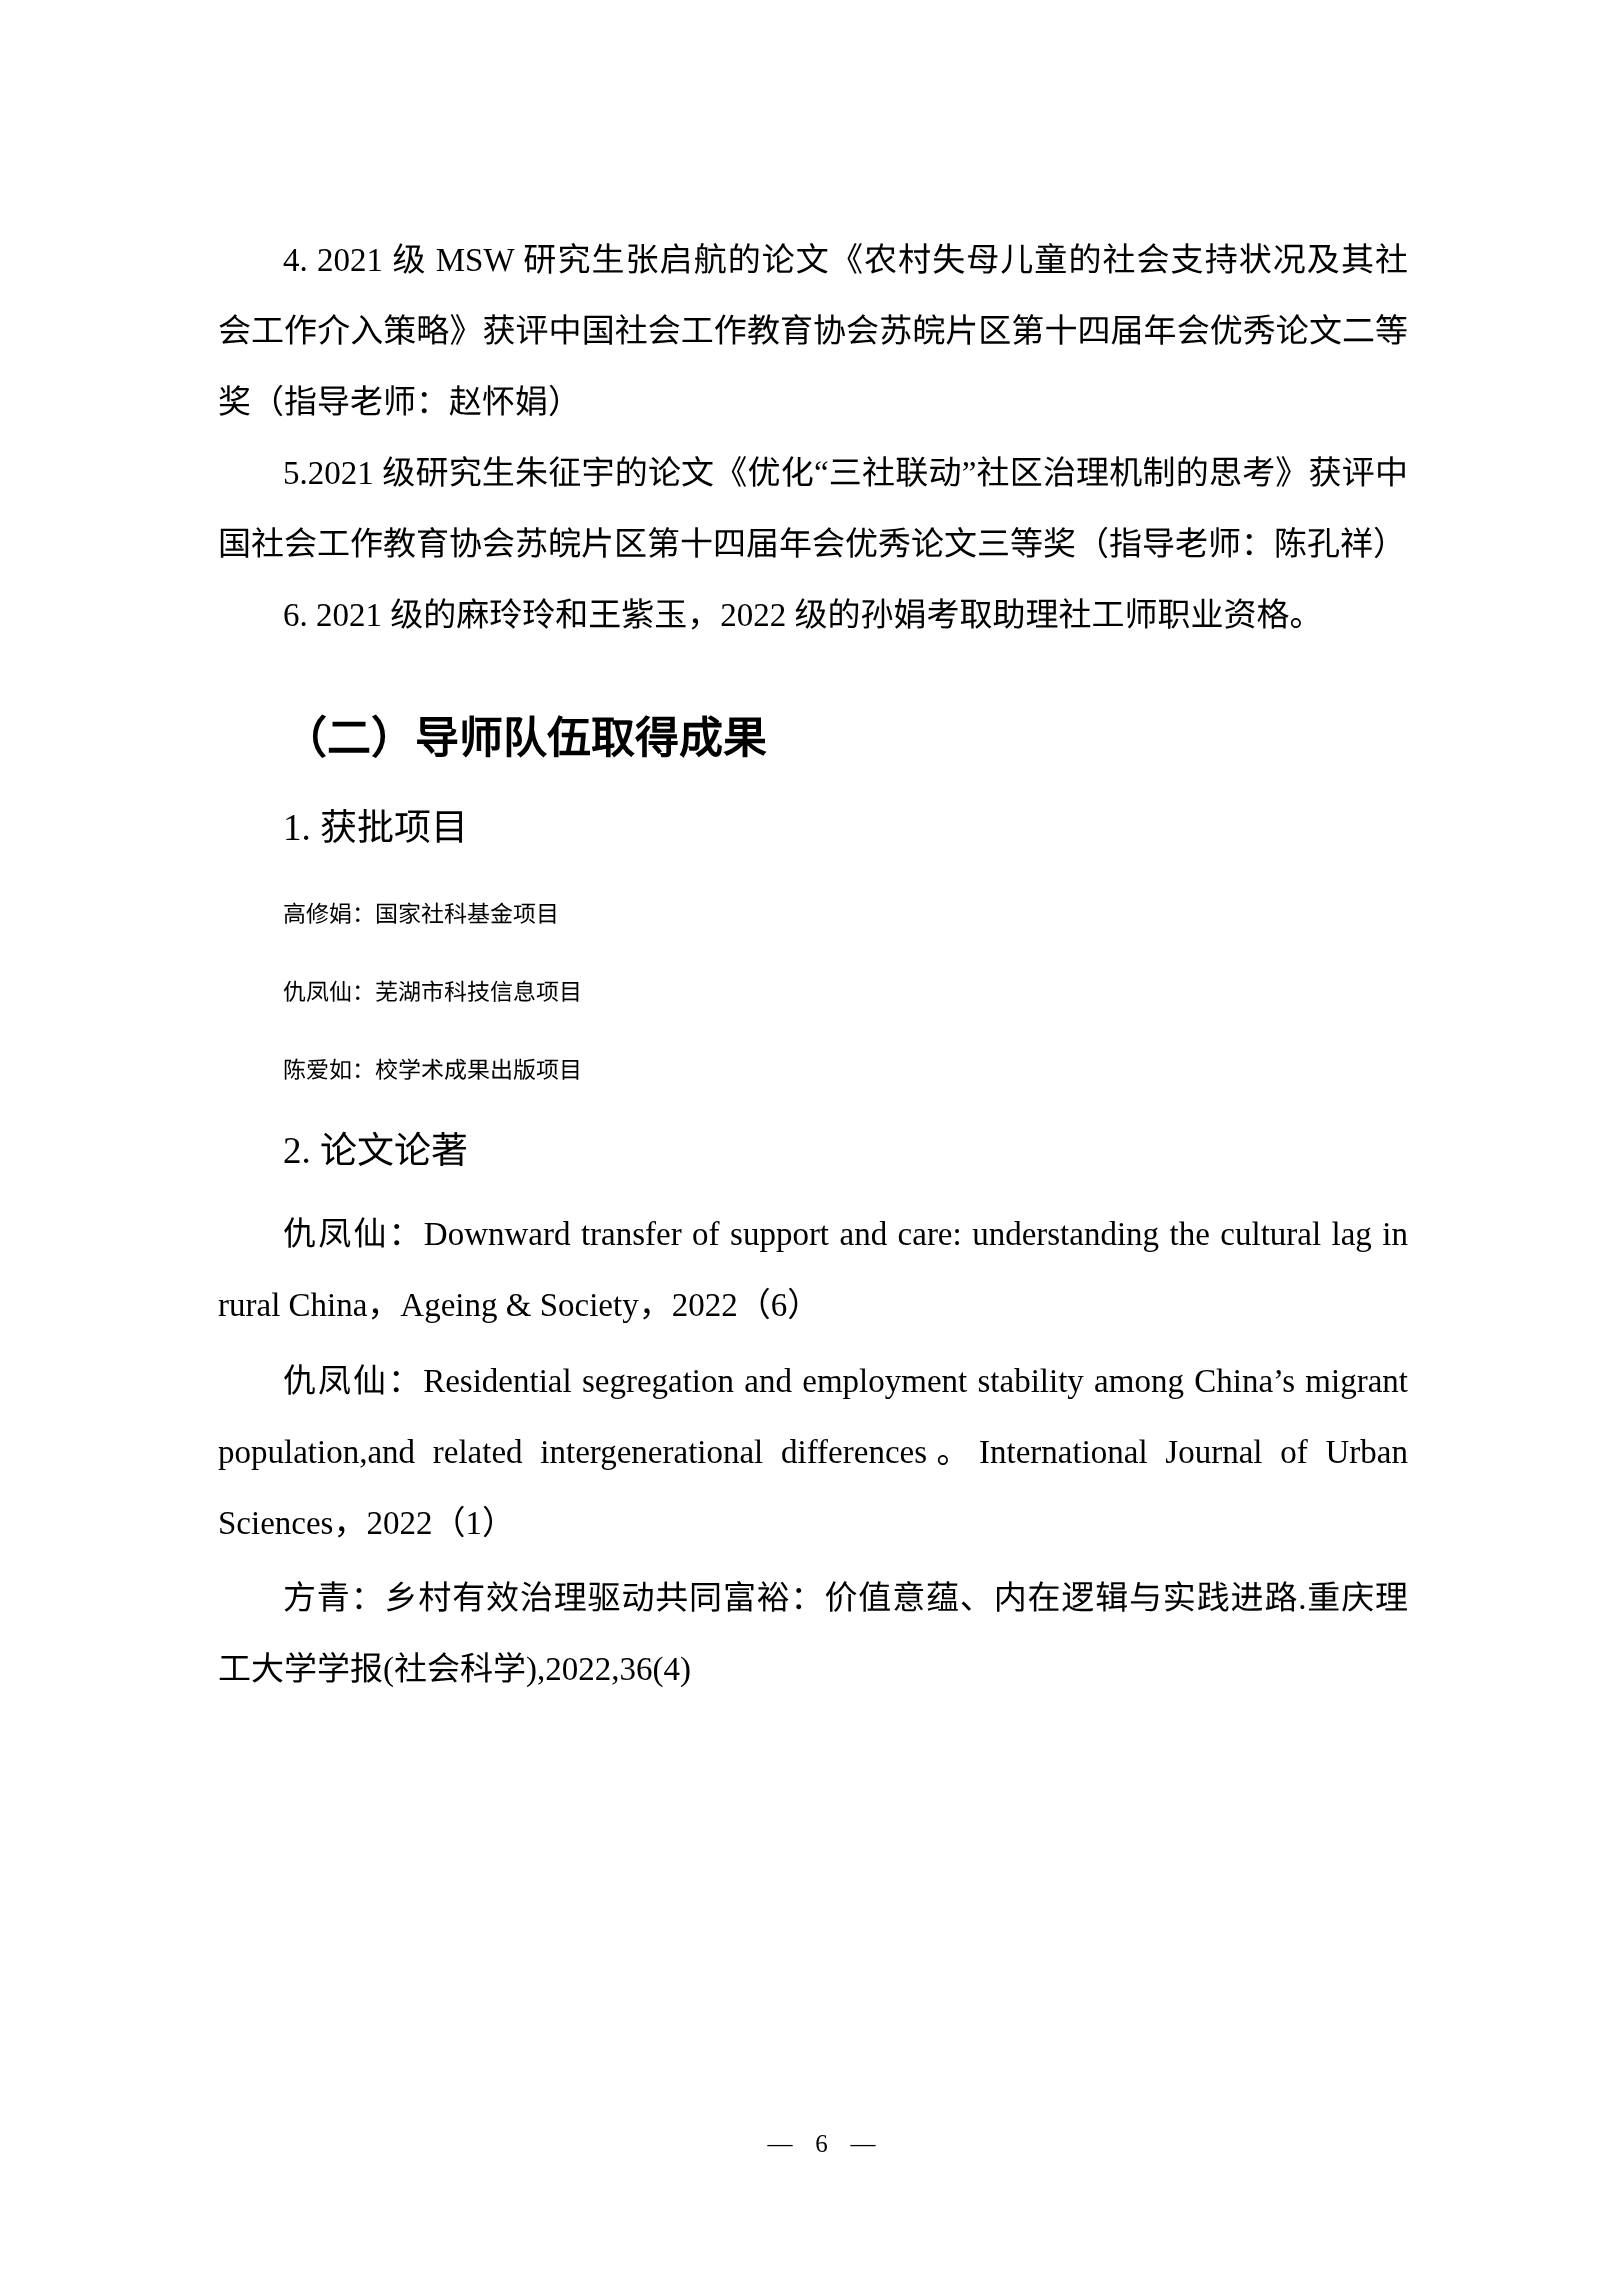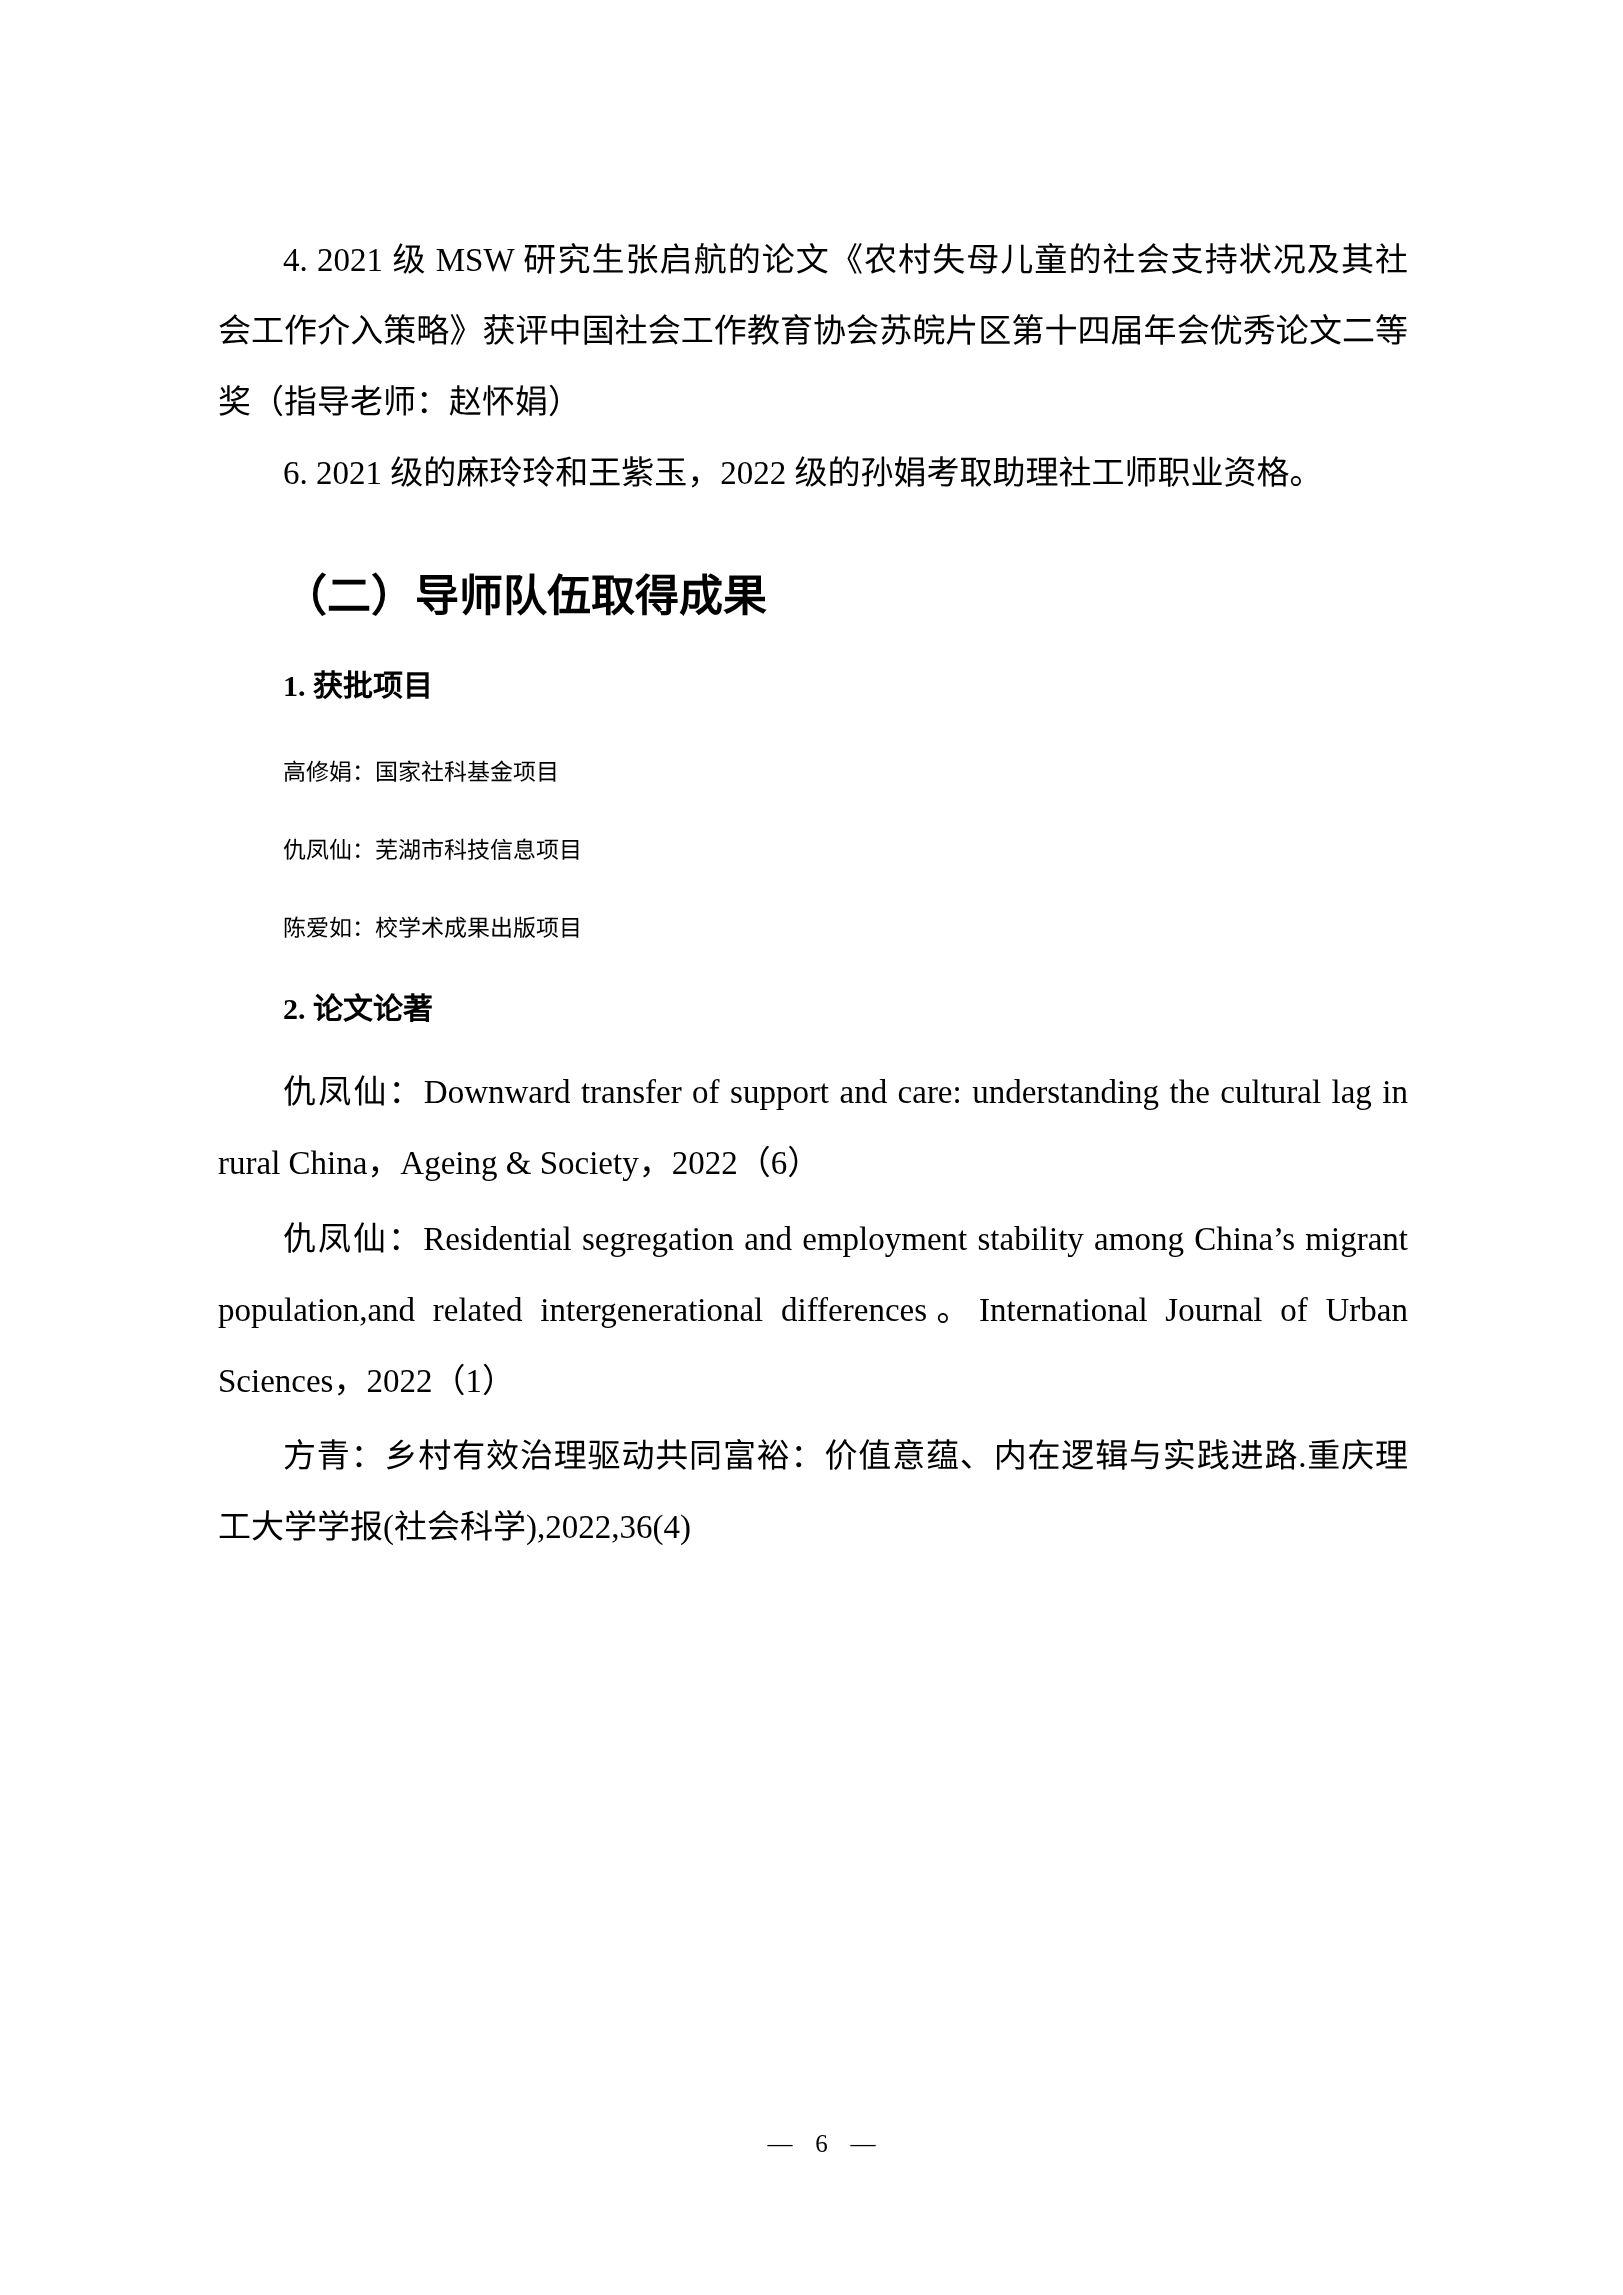--- a/index.html
+++ b/index.html
@@ -34,22 +34,22 @@
     word-break: break-word;
   }
   .heading-2 {
     font-size: 44px;
     font-weight: 700;
     line-height: 71px;
     text-indent: 65px;
     margin: 52px 0 18px 0;
   }
   .heading-3 {
-    font-size: 30px;
-    font-weight: 700;
+    font-size: 37px;
+    font-weight: 400;
     line-height: 71px;
     text-indent: 65px;
     margin: 4.5px 0 13.4px 0;
   }
   .item {
     font-size: 23px;
     line-height: 78px;
     text-indent: 65px;
     margin: 0;
   }
@@ -69,20 +69,21 @@
   }
 </style>
 </head>
 <body>
 
 <div class="page">
   <main class="content">
 
     <p class="para">4. 2021 级 MSW 研究生张启航的论文《农村失母儿童的社会支持状况及其社会工作介入策略》获评中国社会工作教育协会苏皖片区第十四届年会优秀论文二等奖（指导老师：赵怀娟）</p>
 
+    <p class="para">5.2021 级研究生朱征宇的论文《优化“三社联动”社区治理机制的思考》获评中国社会工作教育协会苏皖片区第十四届年会优秀论文三等奖（指导老师：陈孔祥）</p>
 
     <p class="para">6. 2021 级的麻玲玲和王紫玉，2022 级的孙娟考取助理社工师职业资格。</p>
 
     <h2 class="heading-2">（二）导师队伍取得成果</h2>
 
     <h3 class="heading-3">1. 获批项目</h3>
 
     <p class="item">高修娟：国家社科基金项目</p>
     <p class="item">仇凤仙：芜湖市科技信息项目</p>
     <p class="item">陈爱如：校学术成果出版项目</p>

